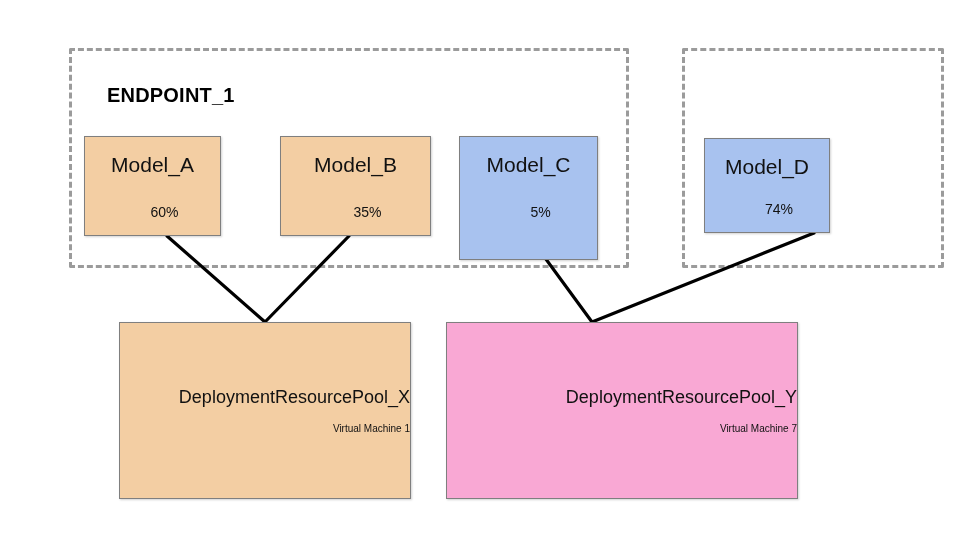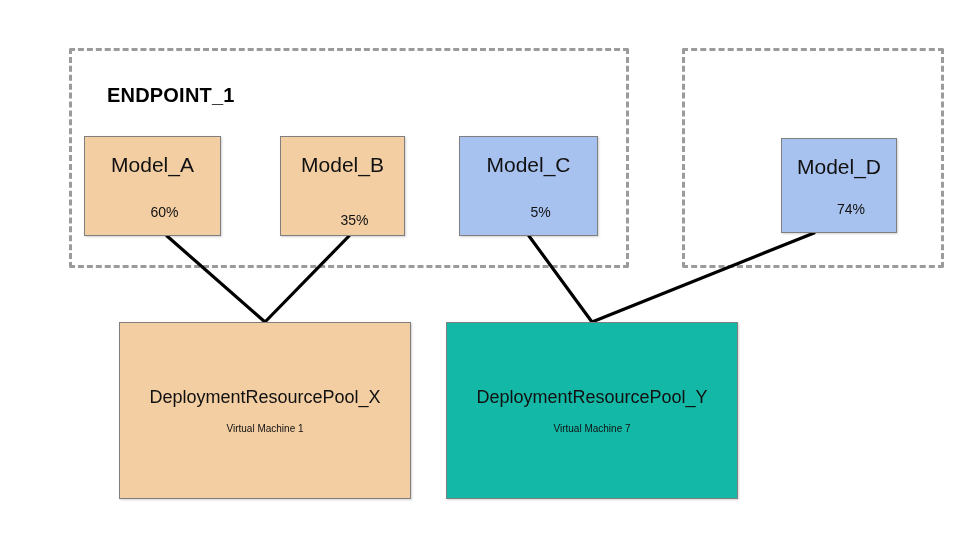--- a/index.html
+++ b/index.html
@@ -67,21 +67,21 @@
     margin-top: 30px;
     white-space: nowrap;
     padding-left: 24px;
   }
   .pool-box {
     position: absolute;
     box-sizing: border-box;
     border: 1.5px solid #7f7f7f;
     display: flex;
     flex-direction: column;
-    align-items: center;
+    align-items: flex-end;
     justify-content: center;
     box-shadow: 1px 1px 2px rgba(0,0,0,0.18);
   }
   .pool-title {
     font-size: 18px;
     color: #111111;
     line-height: 1;
     white-space: nowrap;
   }
   .pool-sub {
@@ -109,38 +109,38 @@
       <path d="M 505 236 L 568 322"></path>
       <path d="M 790 233 L 568 322"></path>
     </g>
   </svg>
 
   <div class="model-box" style="left:60px; top:136px; width:137px; height:100px; background:#F3CEA3;">
     <div class="model-title">Model_A</div>
     <div class="model-pct">60%</div>
   </div>
 
-  <div class="model-box" style="left:256px; top:136px; width:125px; height:100px; background:#F3CEA3;gap:8px;">
+  <div class="model-box" style="left:256px; top:136px; width:151px; height:100px; background:#F3CEA3;">
     <div class="model-title">Model_B</div>
     <div class="model-pct">35%</div>
   </div>
 
-  <div class="model-box" style="left:435px; top:136px; width:139px; height:100px; background:#A8C2EF;">
+  <div class="model-box" style="left:435px; top:136px; width:139px; height:124px; background:#A8C2EF;">
     <div class="model-title">Model_C</div>
     <div class="model-pct">5%</div>
   </div>
 
-  <div class="model-box" style="left:757px; top:138px; width:116px; height:95px; background:#A8C2EF;">
+  <div class="model-box" style="left:680px; top:138px; width:126px; height:95px; background:#A8C2EF;">
     <div class="model-title">Model_D</div>
     <div class="model-pct" style="margin-top:25px;">74%</div>
   </div>
 
   <div class="pool-box" style="left:95px; top:322px; width:292px; height:177px; background:#F3CEA3;">
     <div class="pool-title">DeploymentResourcePool_X</div>
     <div class="pool-sub">Virtual Machine 1</div>
   </div>
 
-  <div class="pool-box" style="left:422px; top:322px; width:292px; height:177px; background:#14b8a6;">
+  <div class="pool-box" style="left:422px; top:322px; width:352px; height:177px; background:#f9a8d4;">
     <div class="pool-title">DeploymentResourcePool_Y</div>
     <div class="pool-sub">Virtual Machine 7</div>
   </div>
 
 </div>
 
 </body></html>

